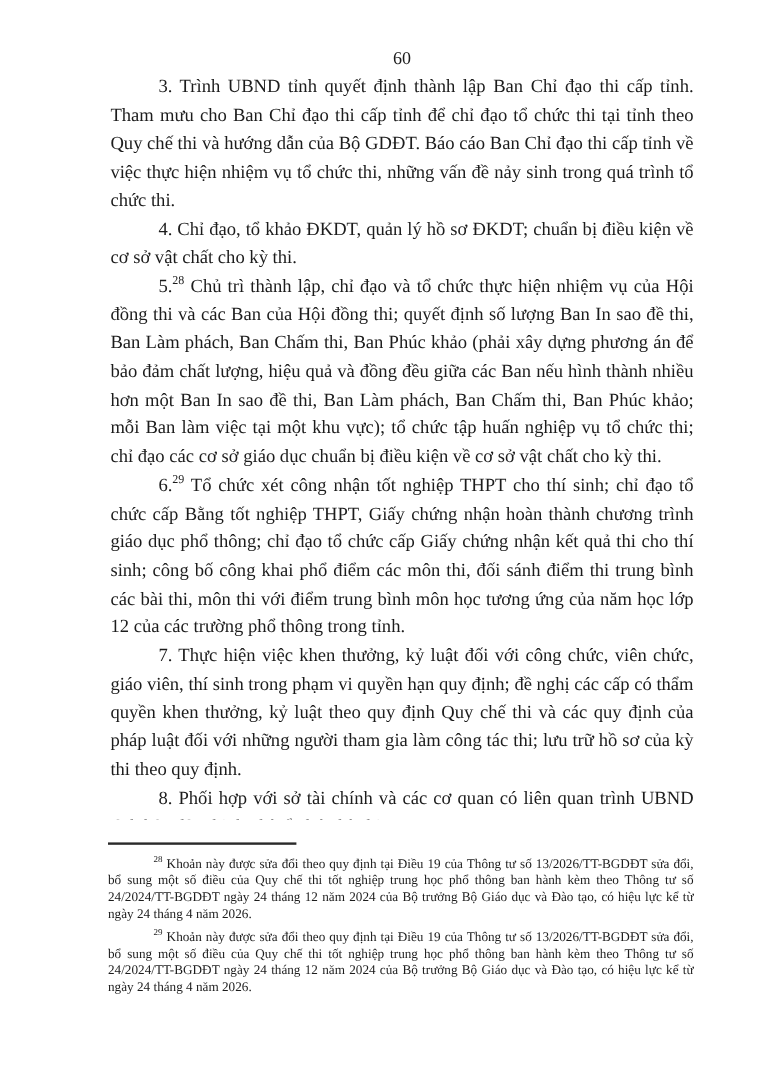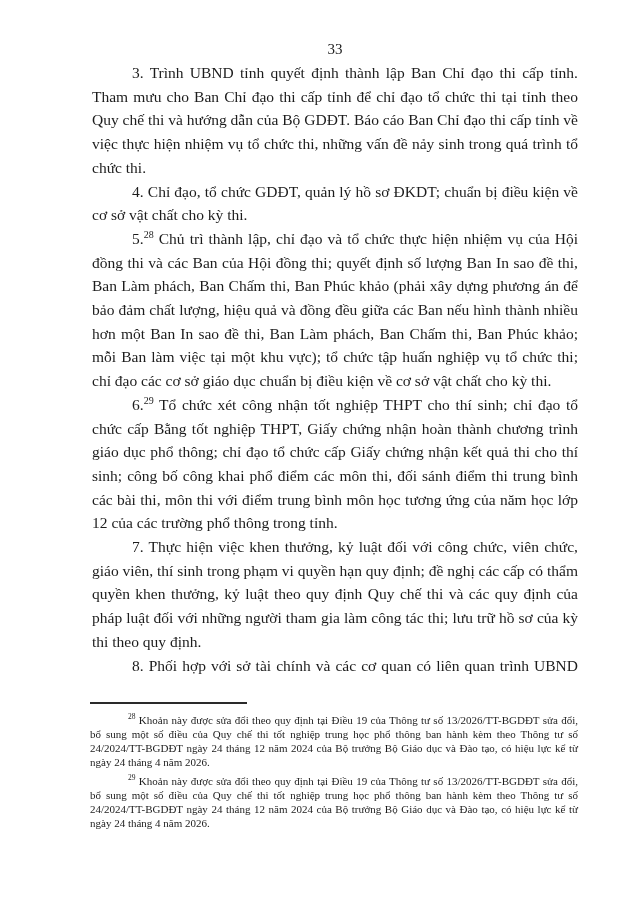--- a/index.html
+++ b/index.html
@@ -58,27 +58,27 @@
     font-size: 7.5px;
     line-height: 0;
     vertical-align: super;
   }
 </style>
 </head>
 <body>
 
 <div class="page">
 
-  <div class="page-number">33</div>
+  <div class="page-number">60</div>
 
   <div class="content">
 
     <p class="para"><span>3.</span><sup></sup> <span>Trình UBND tỉnh quyết định thành lập Ban Chỉ đạo thi cấp tỉnh. Tham mưu cho Ban Chỉ đạo thi cấp tỉnh để chỉ đạo tổ chức thi tại tỉnh theo Quy chế thi và hướng dẫn của Bộ GDĐT. Báo cáo Ban Chỉ đạo thi cấp tỉnh về việc thực hiện nhiệm vụ tổ chức thi, những vấn đề nảy sinh trong quá trình tổ chức thi.</span></p>
 
-    <p class="para"><span>4.</span><sup></sup> <span>Chỉ đạo, tổ chức GDĐT, quản lý hồ sơ ĐKDT; chuẩn bị điều kiện về cơ sở vật chất cho kỳ thi.</span></p>
+    <p class="para"><span>4.</span><sup></sup> <span>Chỉ đạo, tổ khảo ĐKDT, quản lý hồ sơ ĐKDT; chuẩn bị điều kiện về cơ sở vật chất cho kỳ thi.</span></p>
 
     <p class="para"><span>5.</span><sup>28</sup> <span>Chủ trì thành lập, chỉ đạo và tổ chức thực hiện nhiệm vụ của Hội đồng thi và các Ban của Hội đồng thi; quyết định số lượng Ban In sao đề thi, Ban Làm phách, Ban Chấm thi, Ban Phúc khảo (phải xây dựng phương án để bảo đảm chất lượng, hiệu quả và đồng đều giữa các Ban nếu hình thành nhiều hơn một Ban In sao đề thi, Ban Làm phách, Ban Chấm thi, Ban Phúc khảo; mỗi Ban làm việc tại một khu vực); tổ chức tập huấn nghiệp vụ tổ chức thi; chỉ đạo các cơ sở giáo dục chuẩn bị điều kiện về cơ sở vật chất cho kỳ thi.</span></p>
 
     <p class="para"><span>6.</span><sup>29</sup> <span>Tổ chức xét công nhận tốt nghiệp THPT cho thí sinh; chỉ đạo tổ chức cấp Bằng tốt nghiệp THPT, Giấy chứng nhận hoàn thành chương trình giáo dục phổ thông; chỉ đạo tổ chức cấp Giấy chứng nhận kết quả thi cho thí sinh; công bố công khai phổ điểm các môn thi, đối sánh điểm thi trung bình các bài thi, môn thi với điểm trung bình môn học tương ứng của năm học lớp 12 của các trường phổ thông trong tỉnh.</span></p>
 
     <p class="para"><span>7.</span><sup></sup> <span>Thực hiện việc khen thưởng, kỷ luật đối với công chức, viên chức, giáo viên, thí sinh trong phạm vi quyền hạn quy định; đề nghị các cấp có thẩm quyền khen thưởng, kỷ luật theo quy định Quy chế thi và các quy định của pháp luật đối với những người tham gia làm công tác thi; lưu trữ hồ sơ của kỳ thi theo quy định.</span></p>
 
     <p class="para"><span>8.</span><sup></sup> <span>Phối hợp với sở tài chính và các cơ quan có liên quan trình UBND tỉnh bảo đảm kinh phí tổ chức kỳ thi.</span></p>
 
   </div>

